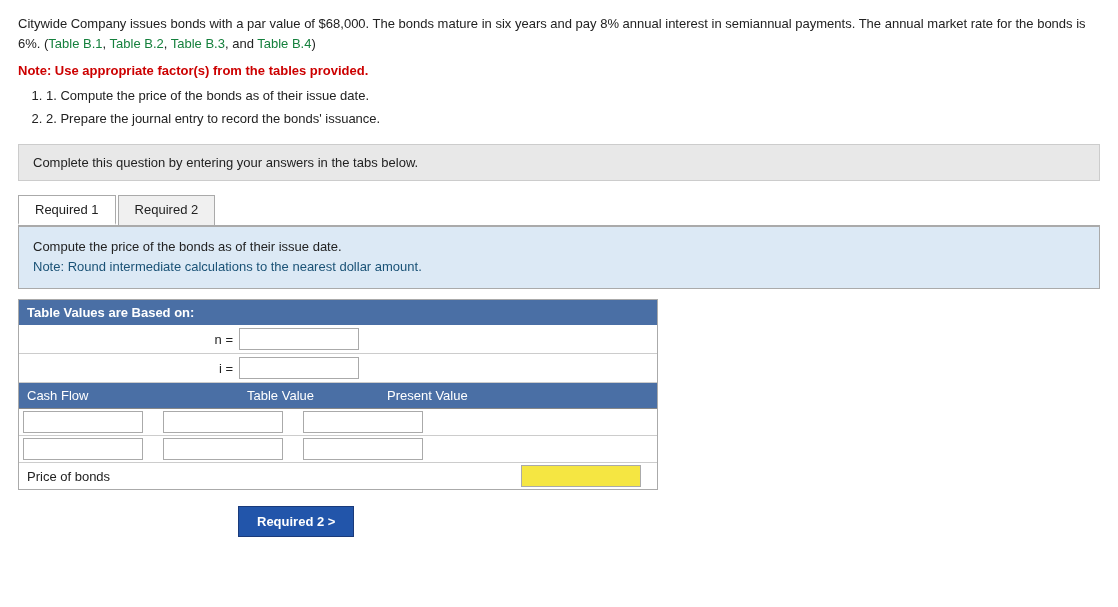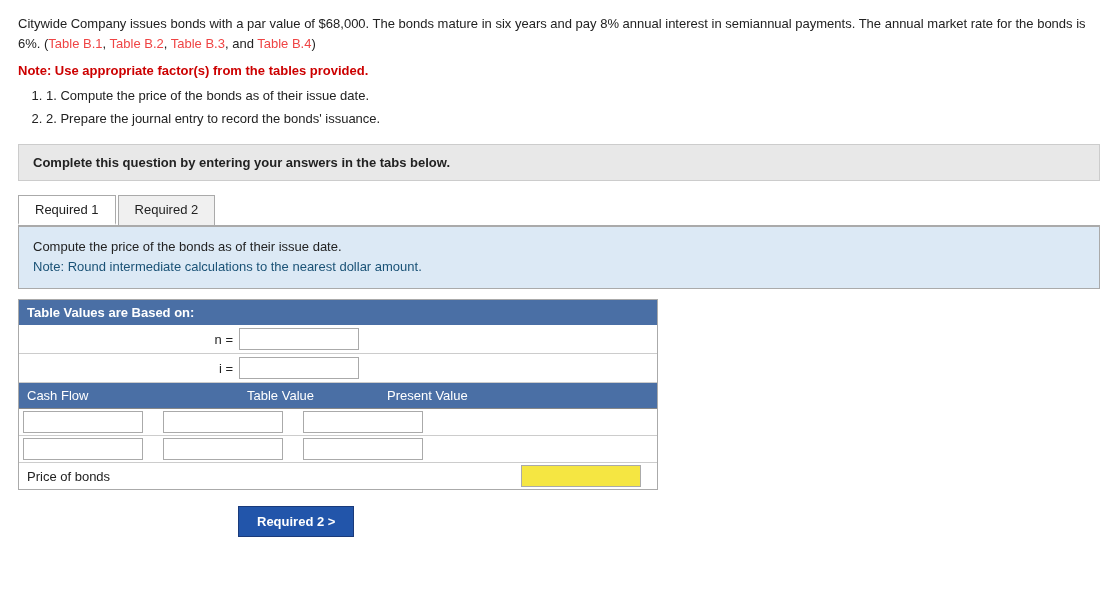--- a/index.html
+++ b/index.html
@@ -6,30 +6,30 @@
     body {
       font-family: Arial, sans-serif;
       font-size: 13px;
       background: #fff;
       color: #222;
       width: 1118px;
       min-height: 607px;
       padding: 14px 18px;
     }
     .intro-text { margin-bottom: 10px; line-height: 1.5; }
-    .intro-text a { color: #ef4444; }
+    .intro-text a { color: #15803d; }
     .red-note { color: #cc0000; font-weight: bold; margin-bottom: 8px; }
     .numbered-list { margin-left: 28px; margin-bottom: 14px; }
     .numbered-list li { margin-bottom: 2px; line-height: 1.6; }
     .instruction-box {
       background: #e8e8e8;
       border: 1px solid #ccc;
       padding: 10px 14px;
       margin-bottom: 14px;
-      font-weight: bold;
+      font-weight: normal;
       font-size: 13px;
     }
     .tabs-container {
       display: flex;
       border-bottom: 2px solid #aaa;
       margin-bottom: 0;
     }
     .tab {
       padding: 6px 16px;
       border: 1px solid #aaa;

